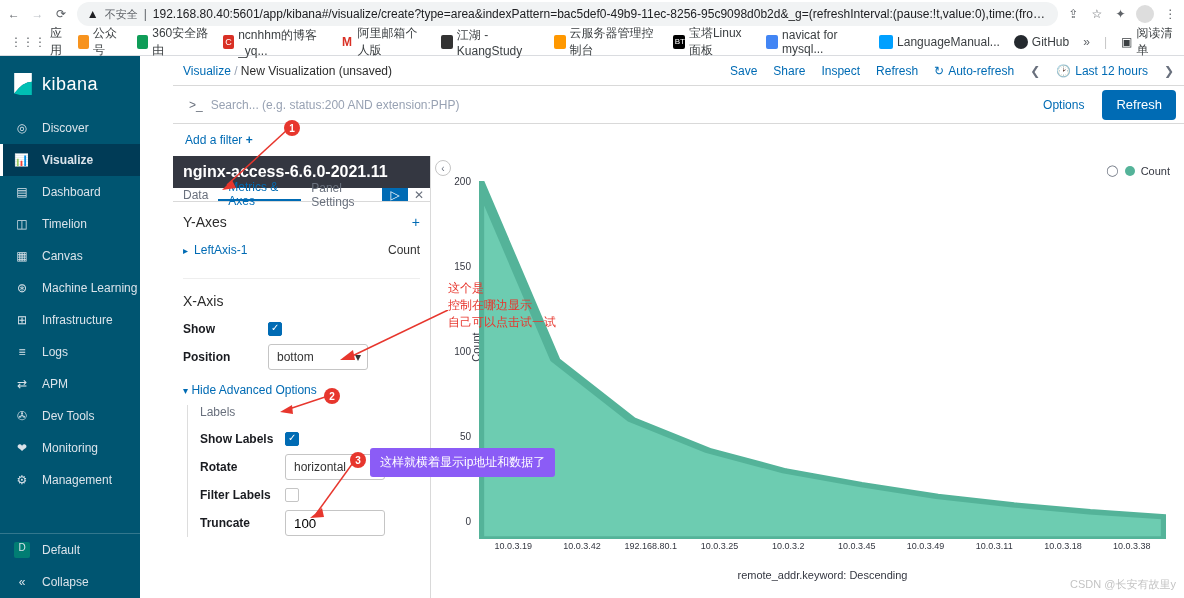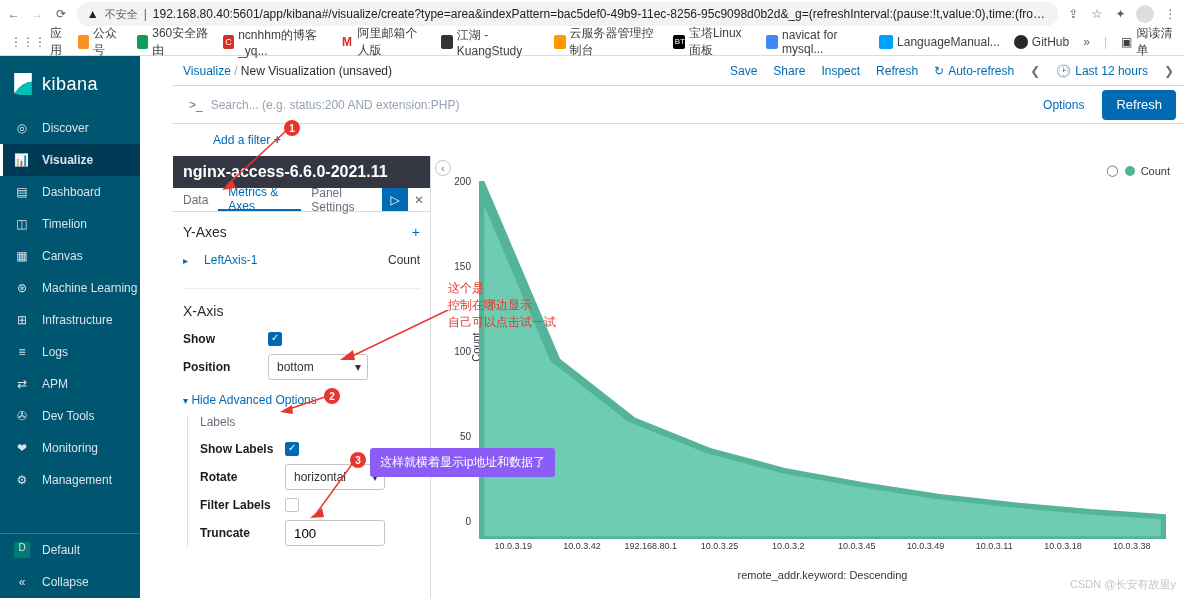--- a/index.html
+++ b/index.html
@@ -26,25 +26,25 @@
 .breadcrumb { color: #006bb4; }
 .breadcrumb .cur { color: #2d2d2d; }
 .top-actions { margin-left: auto; display: flex; align-items: center; gap: 16px; }
 .top-actions span { color: #006bb4; cursor: pointer; }
 .top-actions .clock { display: flex; align-items: center; gap: 4px; }
 .searchbar { height: 38px; display: flex; align-items: center; padding: 0 8px; gap: 10px; border-bottom: 1px solid #d9d9d9; }
 .searchbar .q { flex: 1; height: 28px; display: flex; align-items: center; font-size: 12px; color: #98a2b3; padding-left: 8px; }
 .searchbar .opts { color: #006bb4; cursor: pointer; padding: 0 8px; }
 .btn-refresh { background: #006bb4; color: #fff; height: 30px; padding: 0 14px; border-radius: 4px; display: flex; align-items: center; font-size: 13px; cursor: pointer; }
 .filterbar { height: 32px; display: flex; align-items: center; padding-left: 12px; }
-.filterbar a { color: #006bb4; font-size: 12px; cursor: pointer; margin-left: 28px; }
+.filterbar a { color: #006bb4; font-size: 12px; cursor: pointer; }
 .workspace { flex: 1; display: flex; overflow: hidden; }
 .editor { width: 258px; display: flex; flex-direction: column; border-right: 1px solid #d9d9d9; }
 .editor-head { height: 32px; background: #343741; color: #fff; display: flex; align-items: center; padding: 0 10px; font-size: 16px; font-weight: 700; }
-.editor-tabs { height: 24px; border-bottom: 1px solid #d9d9d9; display: flex; align-items: center; font-size: 12px; }
+.editor-tabs { height: 14px; border-bottom: 1px solid #d9d9d9; display: flex; align-items: center; font-size: 12px; }
 .editor-tabs .tab { padding: 0 10px; height: 100%; display: flex; align-items: center; cursor: pointer; color: #69707d; }
 .editor-tabs .tab.active { color: #006bb4; border-bottom: 2px solid #006bb4; }
 .editor-tabs .play { width: 32px; height: 100%; background: #006bb4; color: #fff; display: flex; align-items: center; justify-content: center; cursor: pointer; }
 .editor-tabs .close { width: 28px; display: flex; align-items: center; justify-content: center; color: #69707d; cursor: pointer; }
 .editor-body { flex: 1; overflow-y: auto; padding: 6px 10px; font-size: 12px; }
 .sect { padding: 6px 0; }
 .sect-head { display: flex; align-items: center; justify-content: space-between; font-size: 14px; color: #2d2d2d; margin-bottom: 6px; }
 .sect-line { display: flex; align-items: center; height: 28px; font-size: 12px; }
 .sect-line .lbl { width: 85px; font-weight: 600; color: #1a1c21; }
 .sel { border: 1px solid #c5c5c5; border-radius: 3px; height: 26px; padding: 0 18px 0 8px; display: flex; align-items: center; min-width: 100px; position: relative; cursor: pointer; }
@@ -261,21 +261,21 @@
           <div class="close">✕</div>
         </div>
         <div class="editor-body">
           <div class="sect">
             <div class="sect-head">
                 <span>Y-Axes</span>
                 <span class="link">+</span>
               </div>
             <div class="sect-line">
               <span class="caret">▸</span>
-              <span class="link" style="margin-left:16px">LeftAxis-1</span>
+              <span class="link" style="margin-left:6px">LeftAxis-1</span>
               <span style="margin-left:auto">Count</span>
             </div>
           </div>
           <hr style="border:none;border-top:1px solid #eee;margin:8px 0">
           <div class="sect">
             <div class="sect-head">
                 <span>X-Axis</span>
               </div>
             <div class="sect-line">
                 <span class="lbl">Show</span>

